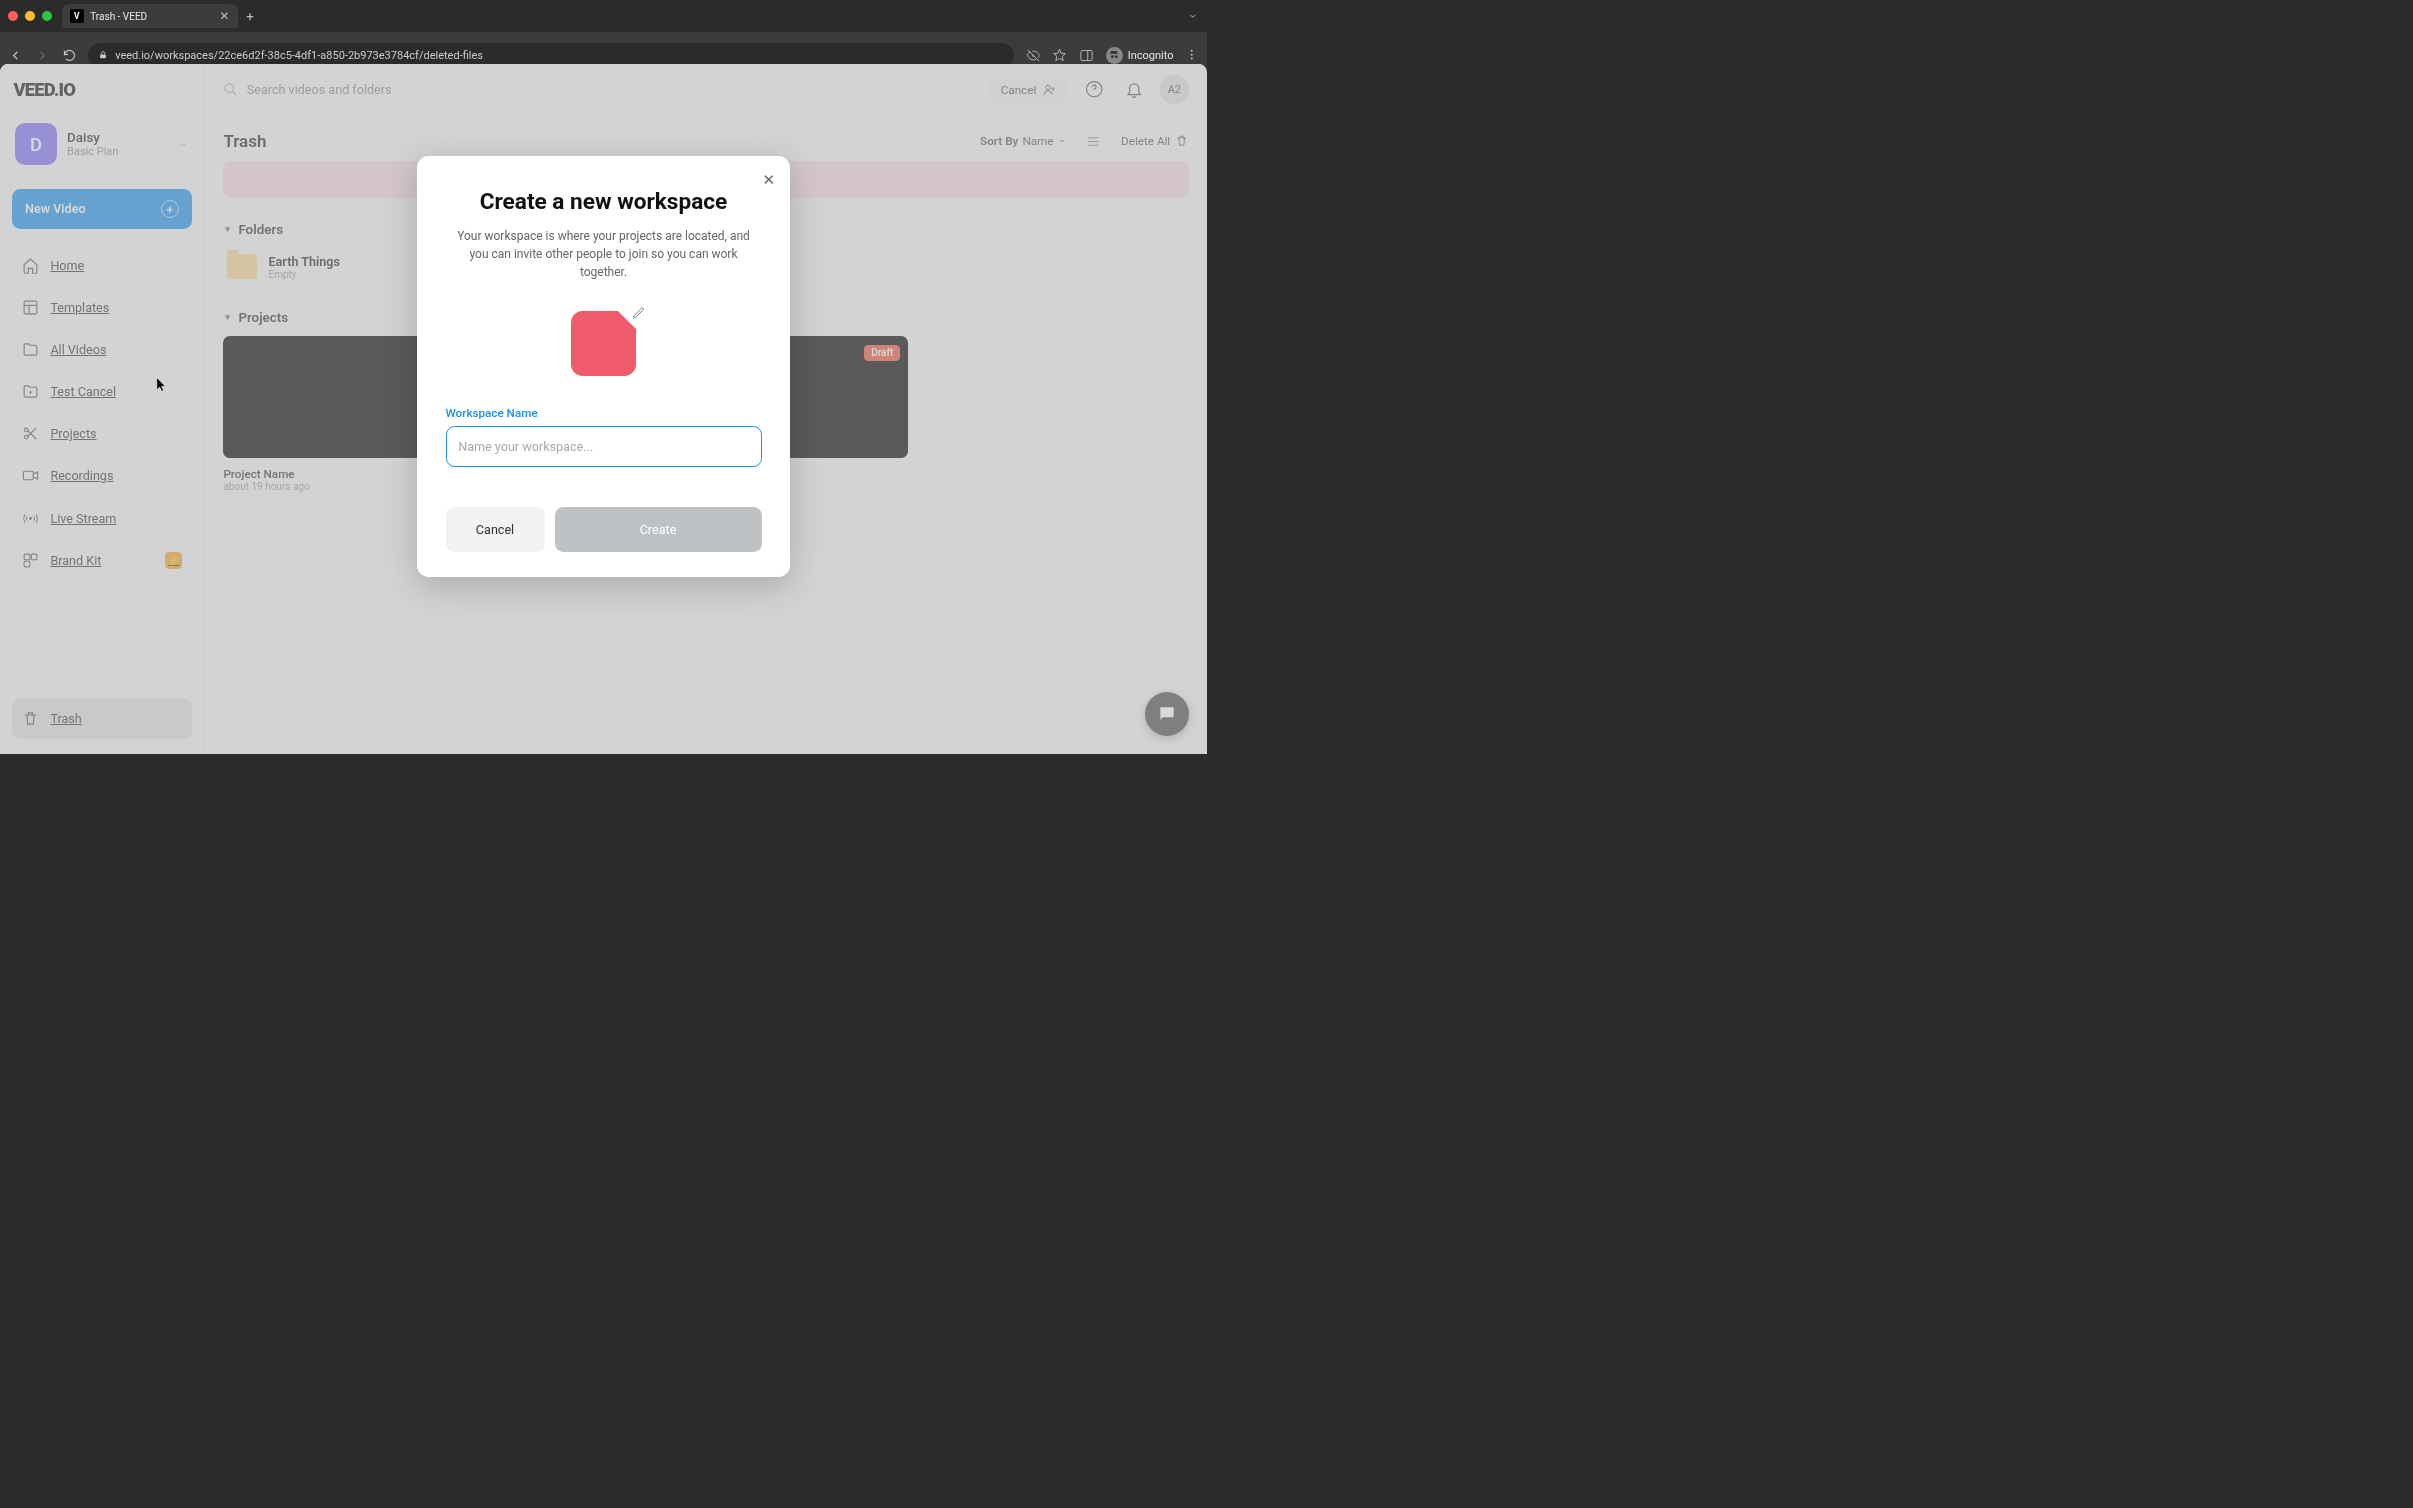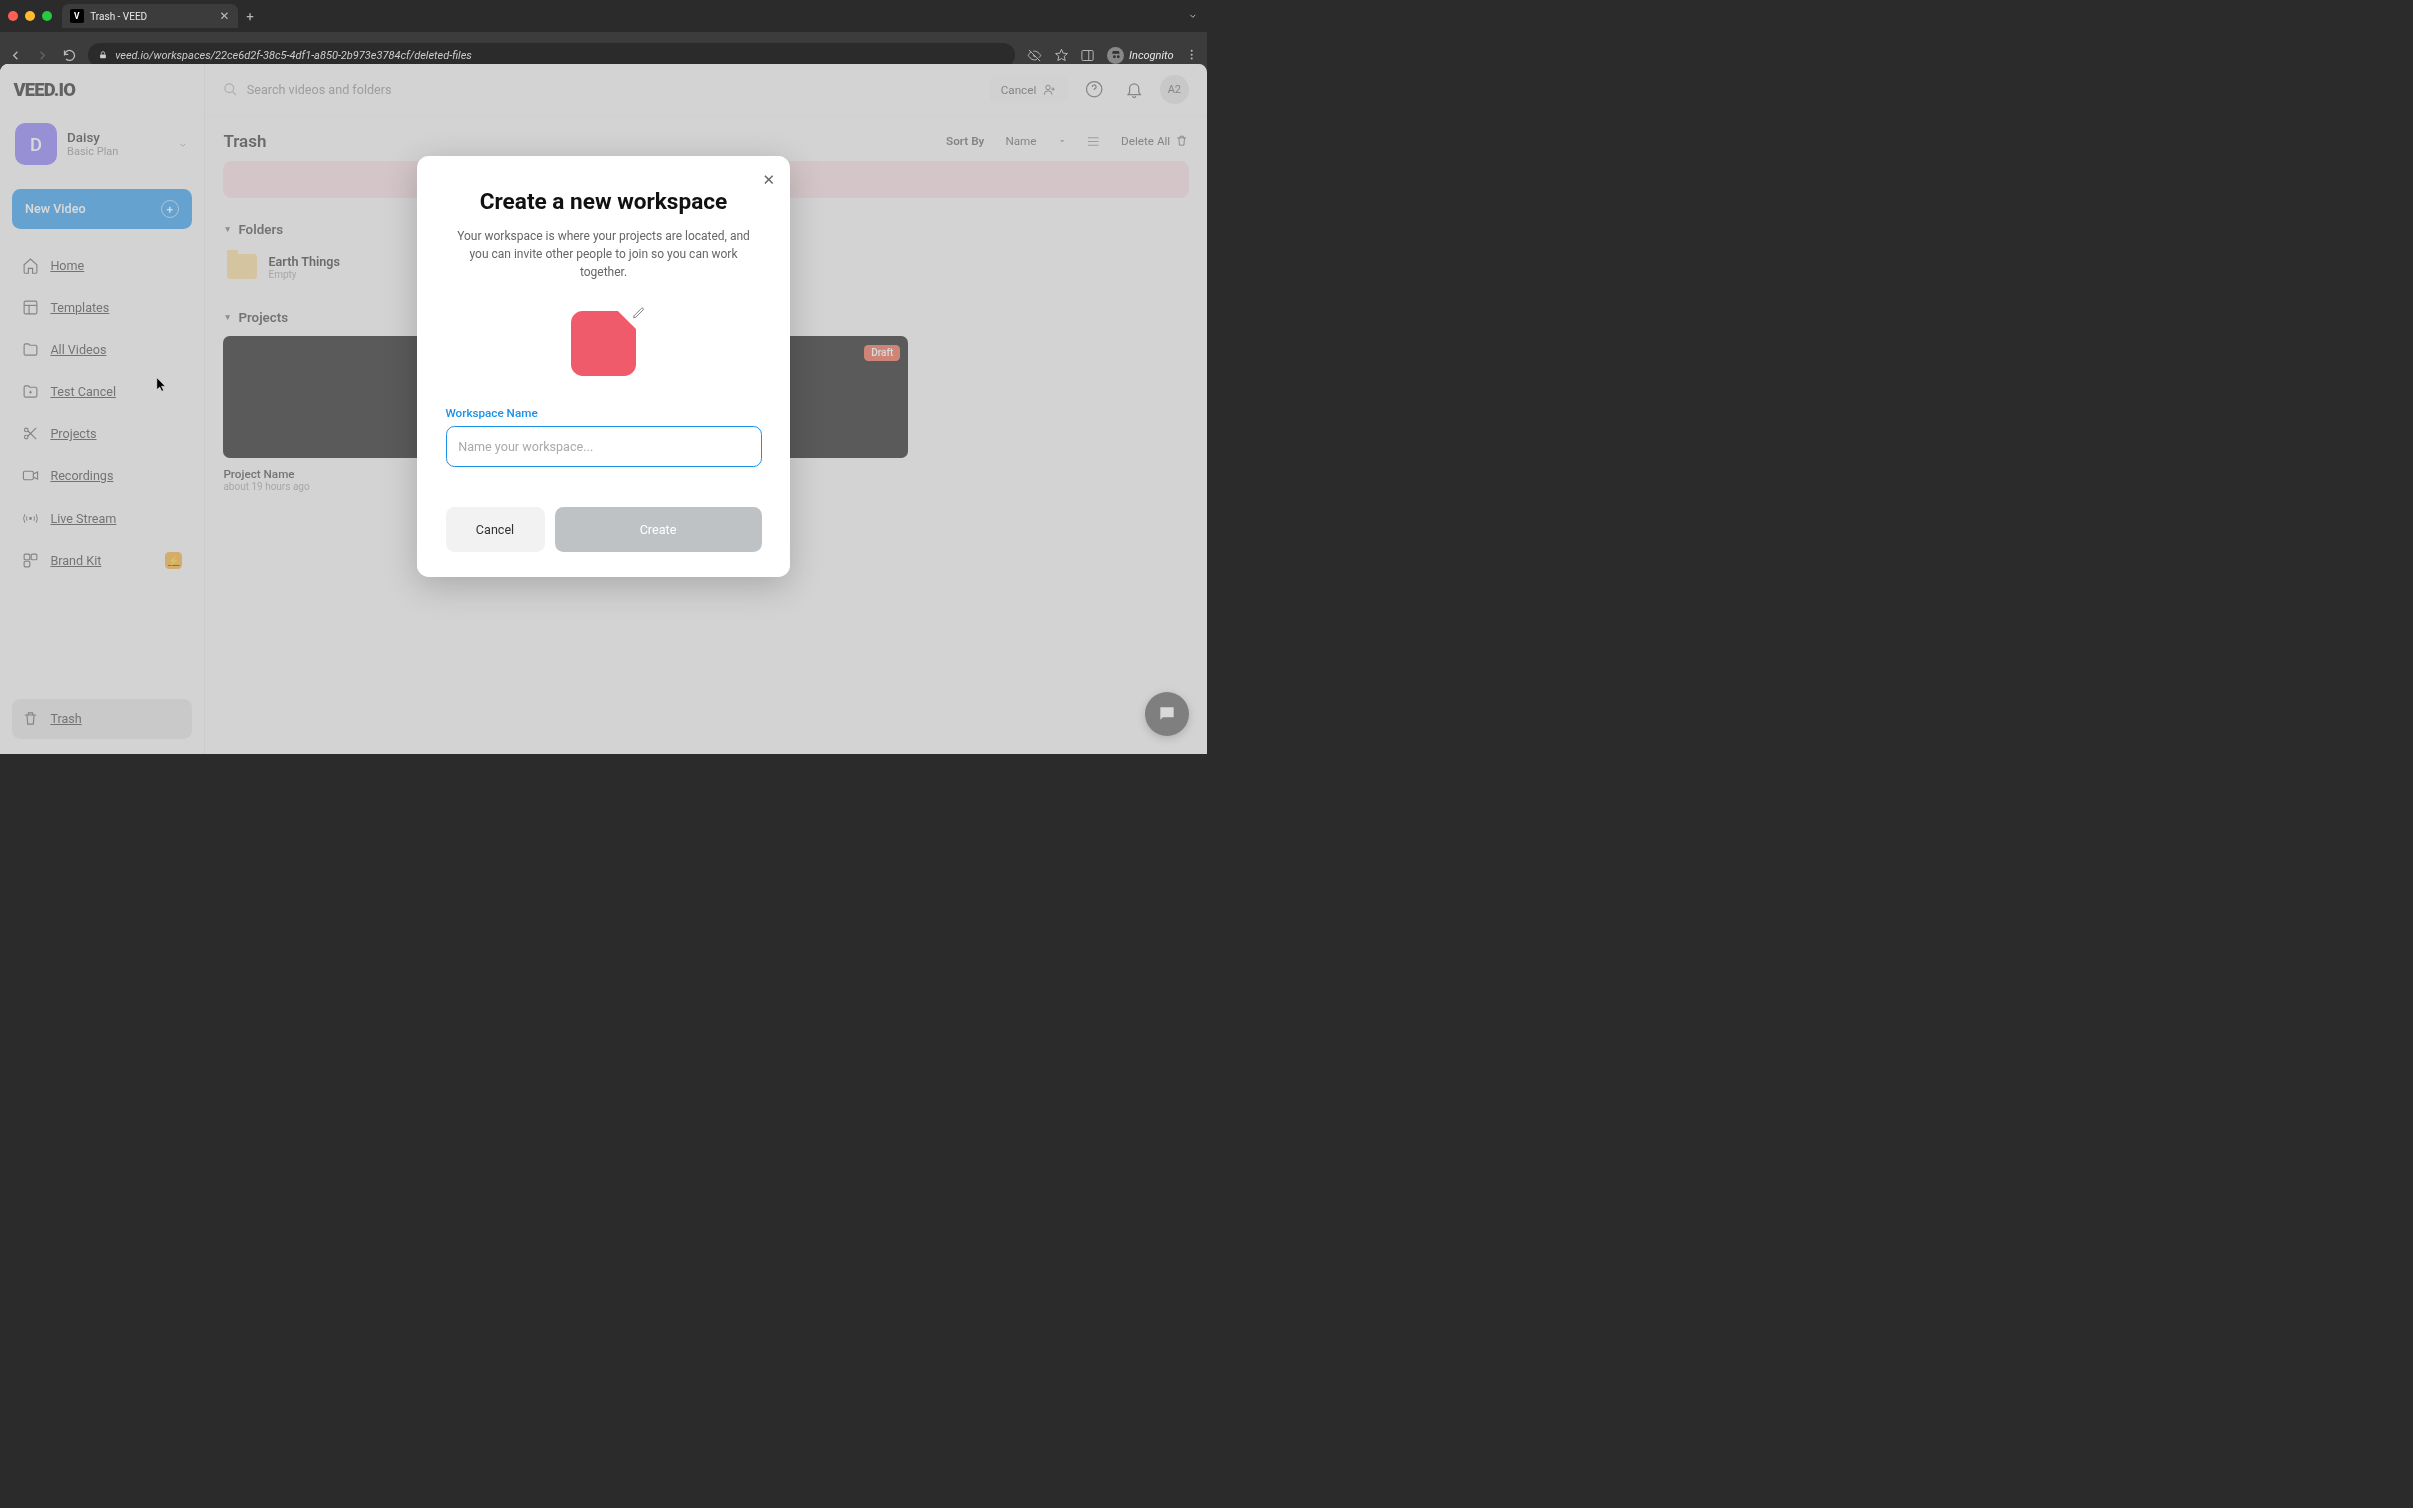--- a/index.html
+++ b/index.html
@@ -13,21 +13,21 @@
 .tl-red { background:#ff5f57; }
 .tl-yellow { background:#febc2e; }
 .tl-green { background:#28c840; }
 .browser-tab { display:flex; align-items:center; background:#3c3c3c; border-radius:6.7px 6.7px 0 0; padding:5px 8.4px; gap:6.7px; color:#e8e8e8; font-size:10px; width:176px; }
 .tab-favicon { width:13.4px; height:13.4px; background:#000; border-radius:1.7px; display:flex; align-items:center; justify-content:center; color:#fff; font-size:8.4px; font-weight:bold; }
 .tab-title { flex:1; white-space:nowrap; overflow:hidden; }
 .tab-close { cursor:pointer; color:#bbb; font-size:11.7px; }
 .new-tab { color:#bbb; margin-left:8.4px; font-size:13.4px; cursor:pointer; }
 .tab-dropdown { margin-left:auto; color:#bbb; cursor:pointer; }
 
-.url-bar { height:46px; display:flex; align-items:center; padding:0 8.4px; gap:11.7px; background:#3c3c3c;font-style:italic; }
+.url-bar { height:46px; display:flex; align-items:center; padding:0 8.4px; gap:11.7px; background:#3c3c3c; }
 .nav-btn { color:#bbb; cursor:pointer; display:flex; align-items:center; }
 .nav-btn.disabled { color:#666; }
 .url-field { flex:1; background:#2b2b2b; border-radius:17px; height:23.5px; display:flex; align-items:center; padding:0 10px; gap:6.7px; color:#ccc; font-size:11px; }
 .lock-icon { color:#ccc; }
 .url-actions { display:flex; gap:11.7px; align-items:center; color:#bbb; }
 .incognito-badge { display:flex; align-items:center; gap:5px; color:#e8e8e8; font-size:11px; }
 .incognito-icon { width:17px; height:17px; background:#888; border-radius:50%; display:flex; align-items:center; justify-content:center; }
 
 
 .app { position:absolute; top:64px; left:0; right:0; bottom:0; background:#f2f2f2; border-radius:8.4px 8.4px 0 0; overflow:hidden; display:flex; }
@@ -58,21 +58,21 @@
 .topbar { height:52px; display:flex; align-items:center; padding:0 18.4px; gap:11.7px; border-bottom:0.8px solid #ececec; }
 .search-wrap { flex:1; display:flex; align-items:center; gap:8.4px; color:#888; font-size:12.6px; }
 .search-icon-top { color:#aaa; }
 .topbar-actions { display:flex; align-items:center; gap:11.7px; }
 .invite-btn { display:flex; align-items:center; gap:6.7px; padding:6.7px 11.7px; border-radius:6.7px; background:#eee; color:#555; font-size:11.7px; cursor:pointer; }
 .icon-btn { width:28.5px; height:28.5px; display:flex; align-items:center; justify-content:center; cursor:pointer; color:#555; }
 .user-avatar { width:28.5px; height:28.5px; border-radius:50%; background:#ddd; display:flex; align-items:center; justify-content:center; font-size:11px; color:#555; cursor:pointer; }
 
 .page-header { display:flex; align-items:center; padding:15px 18.4px 10px; gap:13.4px; }
 .page-title { font-size:17px; font-weight:600; color:#222; flex:1; }
-.sort-wrap { display:flex; align-items:center; gap:21px; font-size:11.7px; color:#555; cursor:pointer; }
+.sort-wrap { display:flex; align-items:center; gap:4px; font-size:11.7px; color:#555; cursor:pointer; }
 .sort-label { font-weight:600; }
 .view-toggle { color:#888; cursor:pointer; margin:0 6.7px; }
 .delete-all { display:flex; align-items:center; gap:5px; color:#555; font-size:11.7px; cursor:pointer; }
 
 .content { padding:0 18.4px 18.4px; overflow:auto; flex:1; }
 .banner { background:#f4d9dc; border-radius:8.4px; padding:11.7px 15px; color:#a45; font-size:11.7px; margin-bottom:23.5px; text-align:center; }
 
 .section-header { display:flex; align-items:center; gap:6.7px; font-size:13.4px; font-weight:600; color:#333; margin-bottom:11.7px; cursor:pointer; }
 .triangle { font-size:8.4px; color:#666; }
 

